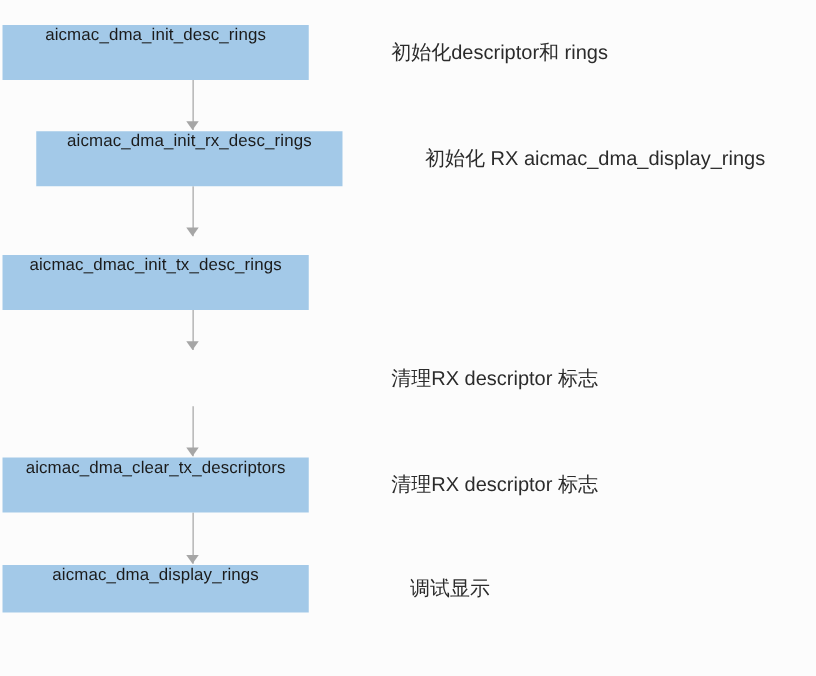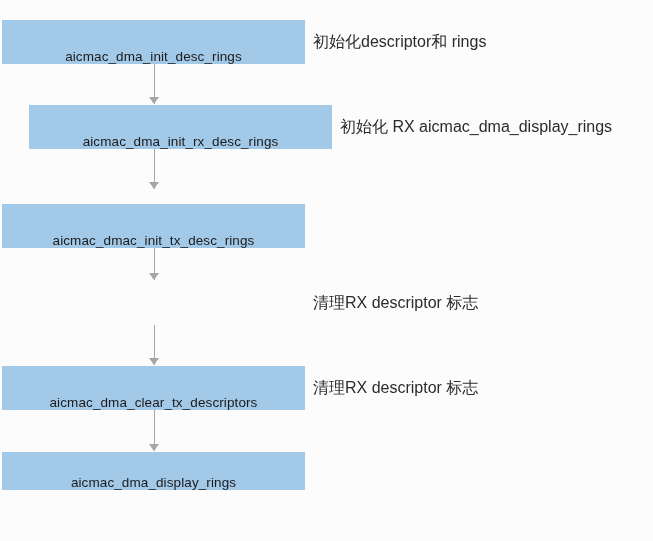--- a/index.html
+++ b/index.html
@@ -26,26 +26,26 @@
     position: absolute;
     left: 0;
     width: 653px;
     height: 44px;
   }
 
   .node-box {
     position: absolute;
     left: 2px;
     top: 0;
-    width: 303px;
+    width: 245px;
     height: 44px;
     background: #a3c9e8;
     box-sizing: border-box;
     display: flex;
-    align-items: flex-end;
+    align-items: flex-start;
     justify-content: center;
   }
 
   .node-label {
     font-size: 13.5px;
     color: #1b1b1b;
     letter-spacing: 0.1px;
     white-space: nowrap;
     font-family: "Liberation Sans", "DejaVu Sans", sans-serif;
   }
@@ -149,15 +149,16 @@
     <div class="node-box">
       <span class="node-label">aicmac_dma_clear_tx_descriptors</span>
     </div>
     <div class="note">清理RX descriptor 标志</div>
   </div>
 
   <div class="flow-row" style="top:452px; height:38px;">
     <div class="node-box" style="height:38px;">
       <span class="node-label">aicmac_dma_display_rings</span>
     </div>
+    <div class="note indented" style="height:38px;">调试显示</div>
   </div>
 
 </div>
 
 </body></html>

